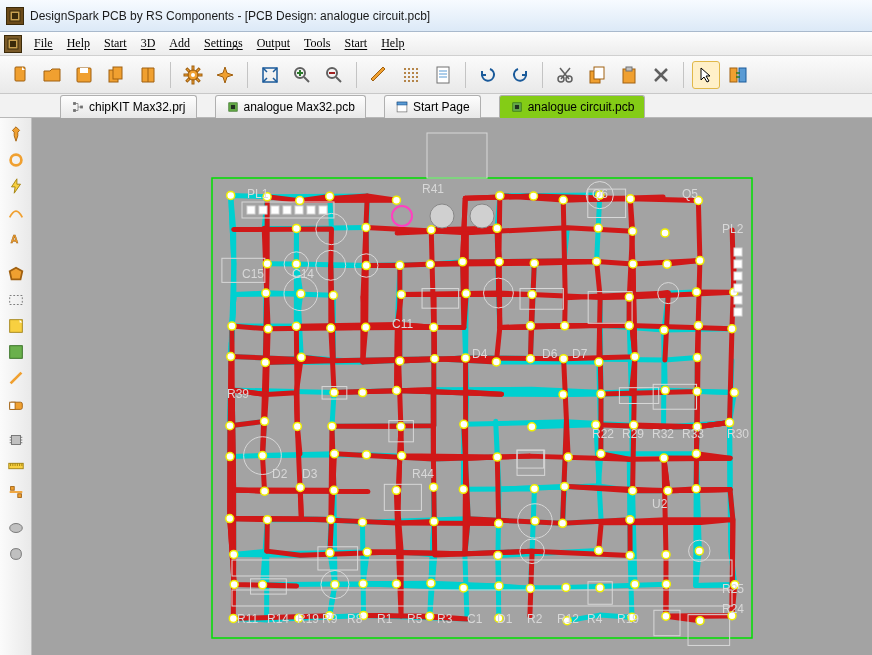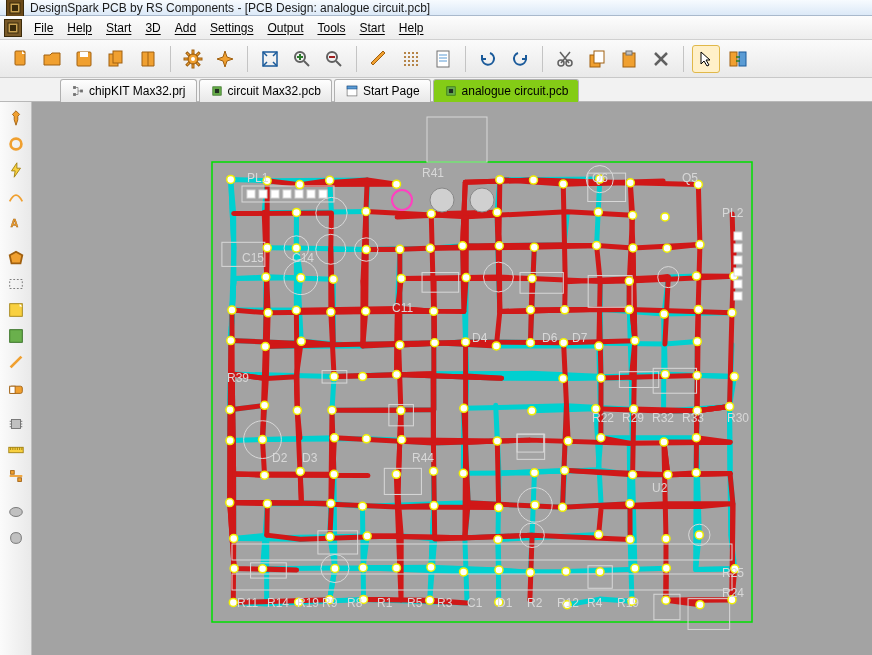--- a/index.html
+++ b/index.html
@@ -1,39 +1,39 @@
 <!DOCTYPE html>
 <html><head>
 <meta charset="utf-8">
 <style>
   * { box-sizing: border-box; margin: 0; padding: 0; font-family: "Segoe UI", Tahoma, sans-serif; font-size: 12px; user-select: none; }
   body { width: 872px; height: 655px; overflow: hidden; background: #fff; display: flex; flex-direction: column; }
 
   
-  .titlebar { height: 16px; background: linear-gradient(#f7fbff,#dce9f7); display: flex; align-items: center; padding: 0 6px; border-bottom: 1px solid #a9b9cc; }
+  .titlebar { height: 32px; background: linear-gradient(#f7fbff,#dce9f7); display: flex; align-items: center; padding: 0 6px; border-bottom: 1px solid #a9b9cc; }
   .titlebar .icon { width: 18px; height: 18px; background:#6a4a1a; border:1px solid #3b2a0a; margin-right:6px; display:flex; align-items:center; justify-content:center;}
   .titlebar .icon svg { width:12px; height:12px;}
   .titlebar .title { color:#1a1a1a; }
 
   
   .menubar { height: 24px; background: linear-gradient(#fdfdfd,#ededed); display:flex; align-items:center; padding:0 4px; gap:2px; border-bottom:1px solid #d0d0d0;}
   .menubar .appicon { width:18px; height:18px; background:#7a5a28; border:1px solid #3b2a0a; margin-right:4px; display:flex; align-items:center; justify-content:center;}
   .menubar .appicon svg{width:12px;height:12px;}
   .menuitem { padding: 3px 6px; border-radius:2px; }
-  .menuitem span { text-decoration: underline; text-underline-offset:2px; }
+  .menuitem span { text-decoration: underline; text-underline-offset:2px;font-family:Liberation Serif, serif; }
 
   
   .toolbar { height: 38px; background: linear-gradient(#fbfbfb,#e9e9e9); border-bottom:1px solid #c8c8c8; display:flex; align-items:center; padding:0 6px; gap:4px;}
   .sep { width:1px; height:26px; background:#c4c4c4; margin:0 4px;}
   .tbtn { width:28px; height:28px; display:flex; align-items:center; justify-content:center; border:1px solid transparent; border-radius:3px;}
   .tbtn.active { background:#fff0c8; border-color:#e0b84a;}
   .tbtn svg { width:20px; height:20px; }
 
   
-  .tabrow { height: 24px; background:#f2f2f2; border-bottom:1px solid #b8b8b8; display:flex; align-items:stretch; padding-left:60px;}
+  .tabrow { height: 24px; background:#f2f2f2; border-bottom:1px solid #b8b8b8; display:flex; align-items:stretch; padding-left:60px;gap:16px;}
   .tab { display:flex; align-items:center; gap:4px; padding:0 10px; background:linear-gradient(#fefefe,#e8e8e8); border:1px solid #b0b0b0; border-bottom:none; border-top-left-radius:3px; border-top-right-radius:3px; margin-right:2px; position:relative; top:1px;}
   .tab.active { background:#84cc16; z-index:2;}
   .tab svg { width:14px; height:14px;}
 
   
   .main { flex:1; display:flex; background:#000; min-height:0;}
   .vtoolbar { width:32px; background:linear-gradient(to right,#fbfbfb,#e9e9e9); border-right:1px solid #c0c0c0; display:flex; flex-direction:column; align-items:center; padding-top:4px; gap:2px;}
   .vbtn { width:26px; height:24px; display:flex; align-items:center; justify-content:center; border:1px solid transparent; border-radius:3px;}
   .vbtn svg{ width:18px; height:18px;}
   .vgap { height:8px;}
@@ -248,21 +248,21 @@
         <rect x="13" y="8" width="4" height="4" fill="#707070"></rect>
         <path d="M7 5 L10 5 L10 15 L7 15 M10 10 L13 10" stroke="#707070" fill="none"></path>
       </svg>
       <span>chipKIT Max32.prj</span>
     </div>
     <div class="tab">
       <svg viewBox="0 0 20 20">
         <rect x="4" y="4" width="12" height="12" class="ic-green"></rect>
         <rect x="7" y="7" width="6" height="6" fill="#203020"></rect>
       </svg>
-      <span>circuit Max32.pcb</span>
+      <span>analogue Max32.pcb</span>
     </div>
     <div class="tab">
       <svg viewBox="0 0 20 20">
         <rect x="3" y="3" width="14" height="14" fill="#fff" stroke="#707070"></rect>
         <rect x="3" y="3" width="14" height="4" class="ic-blue"></rect>
       </svg>
       <span>Start Page</span>
     </div>
     <div class="tab active">
       <svg viewBox="0 0 20 20">

